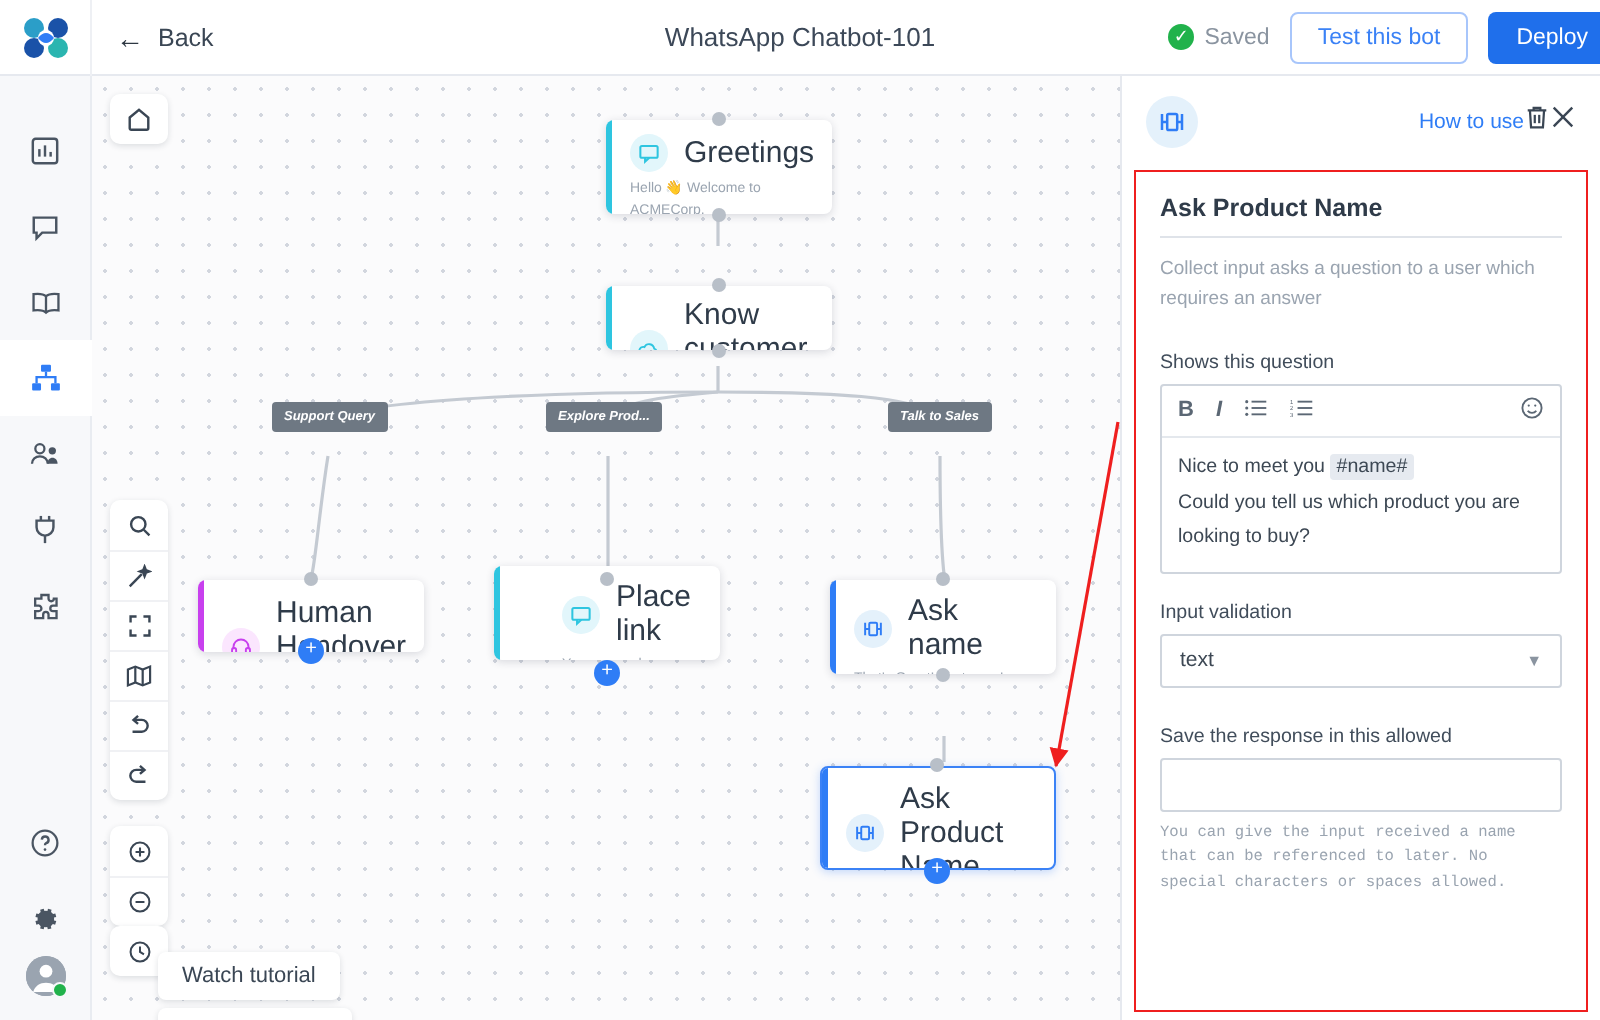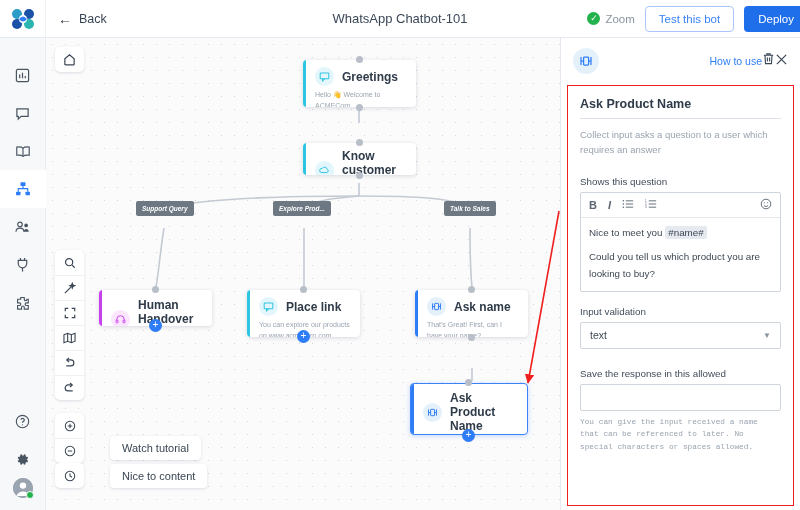--- a/index.html
+++ b/index.html
@@ -98,42 +98,42 @@
     width: 29px; height: 25px; display: flex; align-items: center; justify-content: center;
     cursor: pointer; color: #3a4654; font-size: 12px;
   }
   .tool-btn + .tool-btn { border-top: 1px solid #f0f1f4; }
   .tool-home { top: 9px; }
   .tool-mid  { top: 212px; }
   .tool-zoom { top: 375px; }
   .tool-hist { top: 425px; }
 
   .pill {
-    position: absolute; left: 64px;
+    position: absolute; left: 33px;
     background: #fff; border-radius: 4px;
     box-shadow: 0 1px 3px rgba(30,40,60,.14);
     font-size: 11px; color: #3a4654; padding: 6px 12px;
-    cursor: pointer; white-space: nowrap;
+    cursor: pointer; white-space: nowrap; margin-top: 40px;
   }
   .pill-watch { top: 398px; }
   .pill-zoomc { top: 426px; }
 
   
   .node {
     position: absolute; background: #fff; border-radius: 4px;
     box-shadow: 0 1px 4px rgba(30,40,60,.16);
     overflow: hidden;
   }
   .node-accent { position:absolute; left:0; top:0; bottom:0; width:3px; }
   .node-head { display:flex; align-items:center; gap:8px; padding: 7px 10px 4px 12px; }
   .node-ico {
     width: 19px; height: 19px; border-radius: 50%;
     display:flex; align-items:center; justify-content:center; flex: 0 0 auto;
   }
-  .node-title { font-size: 12px; font-weight: bold; color: #2f3b49; }
+  .node-title { font-size: 15px; font-weight: normal; color: #2f3b49; }
   .node-body {
     font-size: 7px; color: #9aa4b0; padding: 0 10px 8px 12px; line-height: 1.5;
   }
   .node.selected { border: 1px solid #3b82f6; box-shadow: 0 1px 5px rgba(59,130,246,.3); }
 
   .port {
     position: absolute; width: 7px; height: 7px; border-radius: 50%;
     background: #b8bfc8;
   }
   .plus {
@@ -218,21 +218,21 @@
   <div class="back-btn">
     <span class="back-arrow">←</span>
     <span>Back</span>
   </div>
 
   <div class="topbar-title">WhatsApp Chatbot-101</div>
 
   <div class="topbar-right">
     <div class="saved-wrap">
       <span class="saved-check">✓</span>
-      <span>Zoom</span>
+      <span>Saved</span>
     </div>
     <button class="btn-outline">Test this bot</button>
     <button class="btn-primary">Deploy</button>
   </div>
 </div>
 
 <div class="rail">
   <div class="rail-item">
     <svg width="15" height="15" viewBox="0 0 16 16" fill="none" stroke="currentColor" stroke-width="1.3">
       <rect x="1.5" y="1.5" width="13" height="13" rx="1.5"></rect>
@@ -451,21 +451,21 @@
           <rect x="1.3" y="7.6" width="2.6" height="3.8" rx="1.2"></rect>
             <rect x="10.1" y="7.6" width="2.6" height="3.8" rx="1.2"></rect>
         </svg>
       </span>
       <span class="node-title">Human Handover 2</span>
     </div>
   </div>
   <div class="port" style="left:106px; top:248px;"></div>
   <div class="plus" style="left:103px; top:281px;">+</div>
 
-  <div class="node" style="left:201px; top:252px; width:113px; height:47px;">
+  <div class="node" style="left:201px; top:245px; width:113px; height:47px;padding-left:22px;">
     <div class="node-accent" style="background:#2ec5e0"></div>
     <div class="node-head">
       <span class="node-ico" style="background:#e2f6fb">
         <svg width="11" height="11" viewBox="0 0 14 14" fill="none" stroke="#2ec5e0" stroke-width="1.3">
           <rect x="1.5" y="2.5" width="11" height="7.5" rx="1"></rect>
             <path d="M4.5 10v2.5L7.2 10"></path>
         </svg>
       </span>
       <span class="node-title">Place link</span>
     </div>
@@ -580,21 +580,21 @@
             <circle cx="7" cy="7" r="5.6"></circle>
               <circle cx="5.1" cy="5.6" r="0.65" fill="#5b6774" stroke="none"></circle>
             <circle cx="8.9" cy="5.6" r="0.65" fill="#5b6774" stroke="none"></circle>
               <path d="M4.5 8.6a3.1 3.1 0 0 0 5 0"></path>
           </svg>
         </span>
       </div>
       <div class="editor-area">
         <span>Nice to meet you</span>
         <span class="varchip">#name#</span>
-        <div style="margin-top:6px">Could you tell us which product you are looking to buy?</div>
+        <div style="margin-top:0">Could you tell us which product you are looking to buy?</div>
       </div>
     </div>
 
     <div class="field-label" style="margin-top:14px">Input validation</div>
     <div class="select">
       <span>text</span>
       <span class="chev">▼</span>
     </div>
 
     <div class="field-label" style="margin-top:19px">Save the response in this allowed</div>

